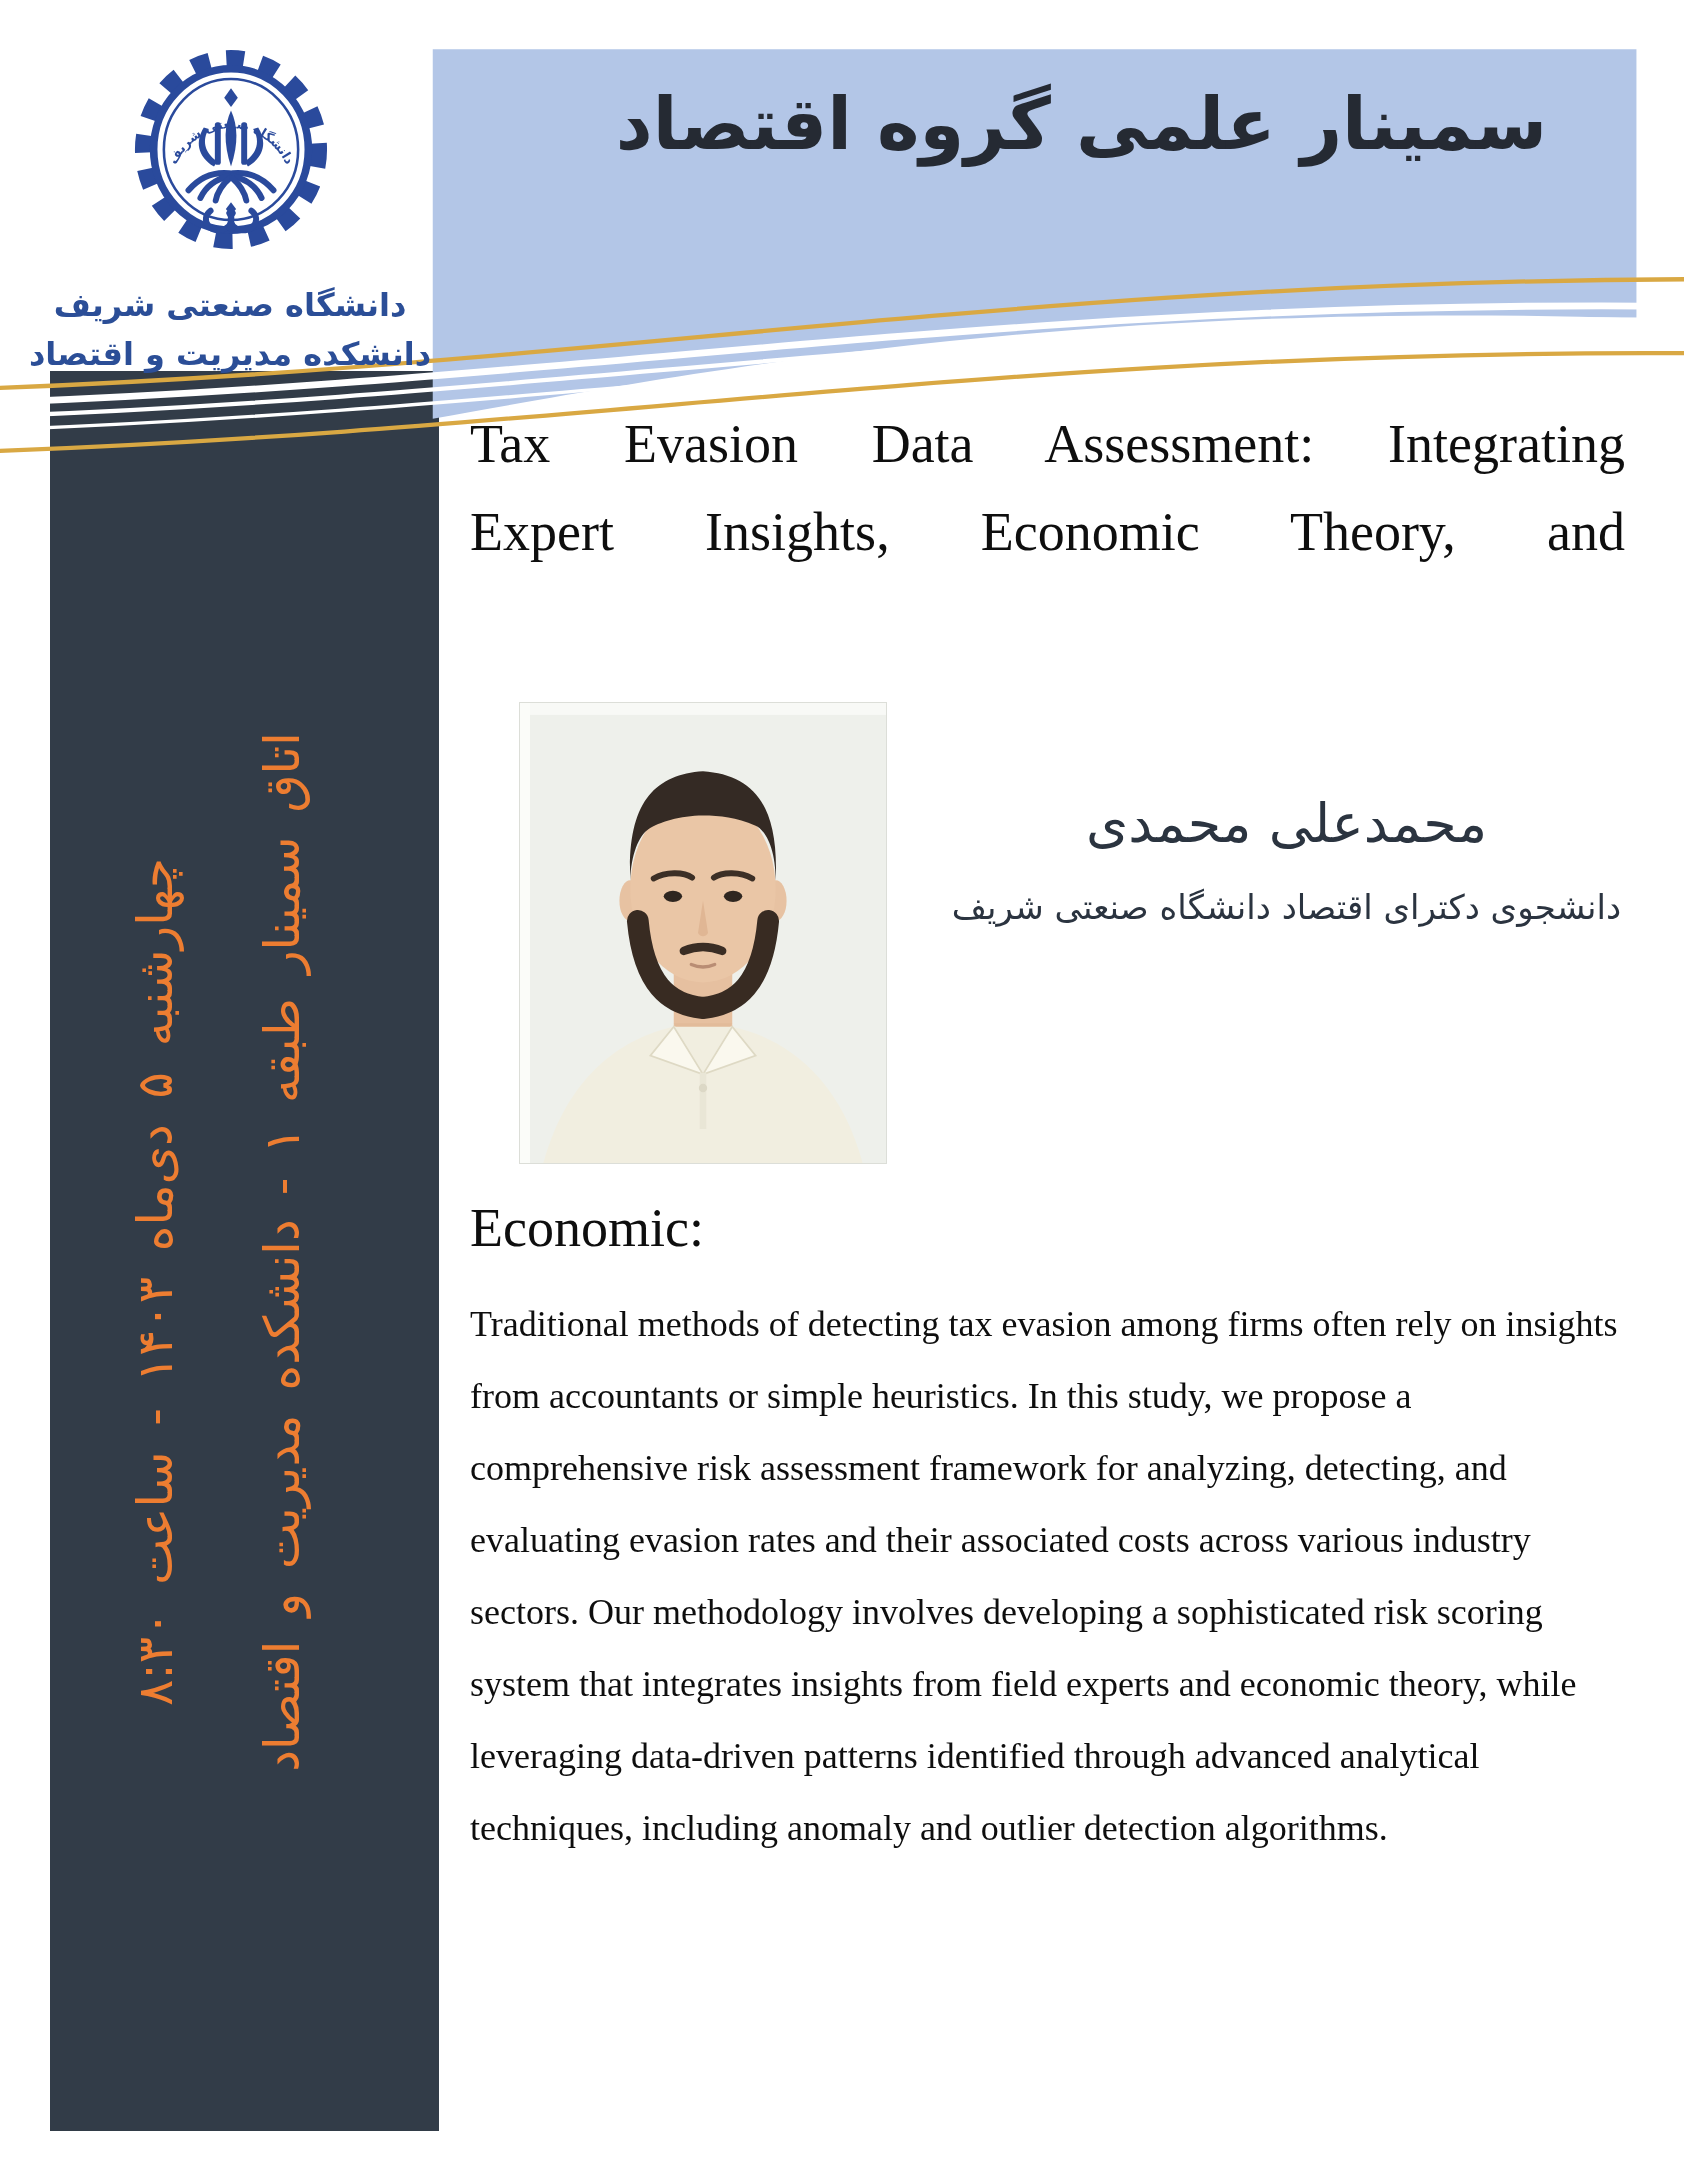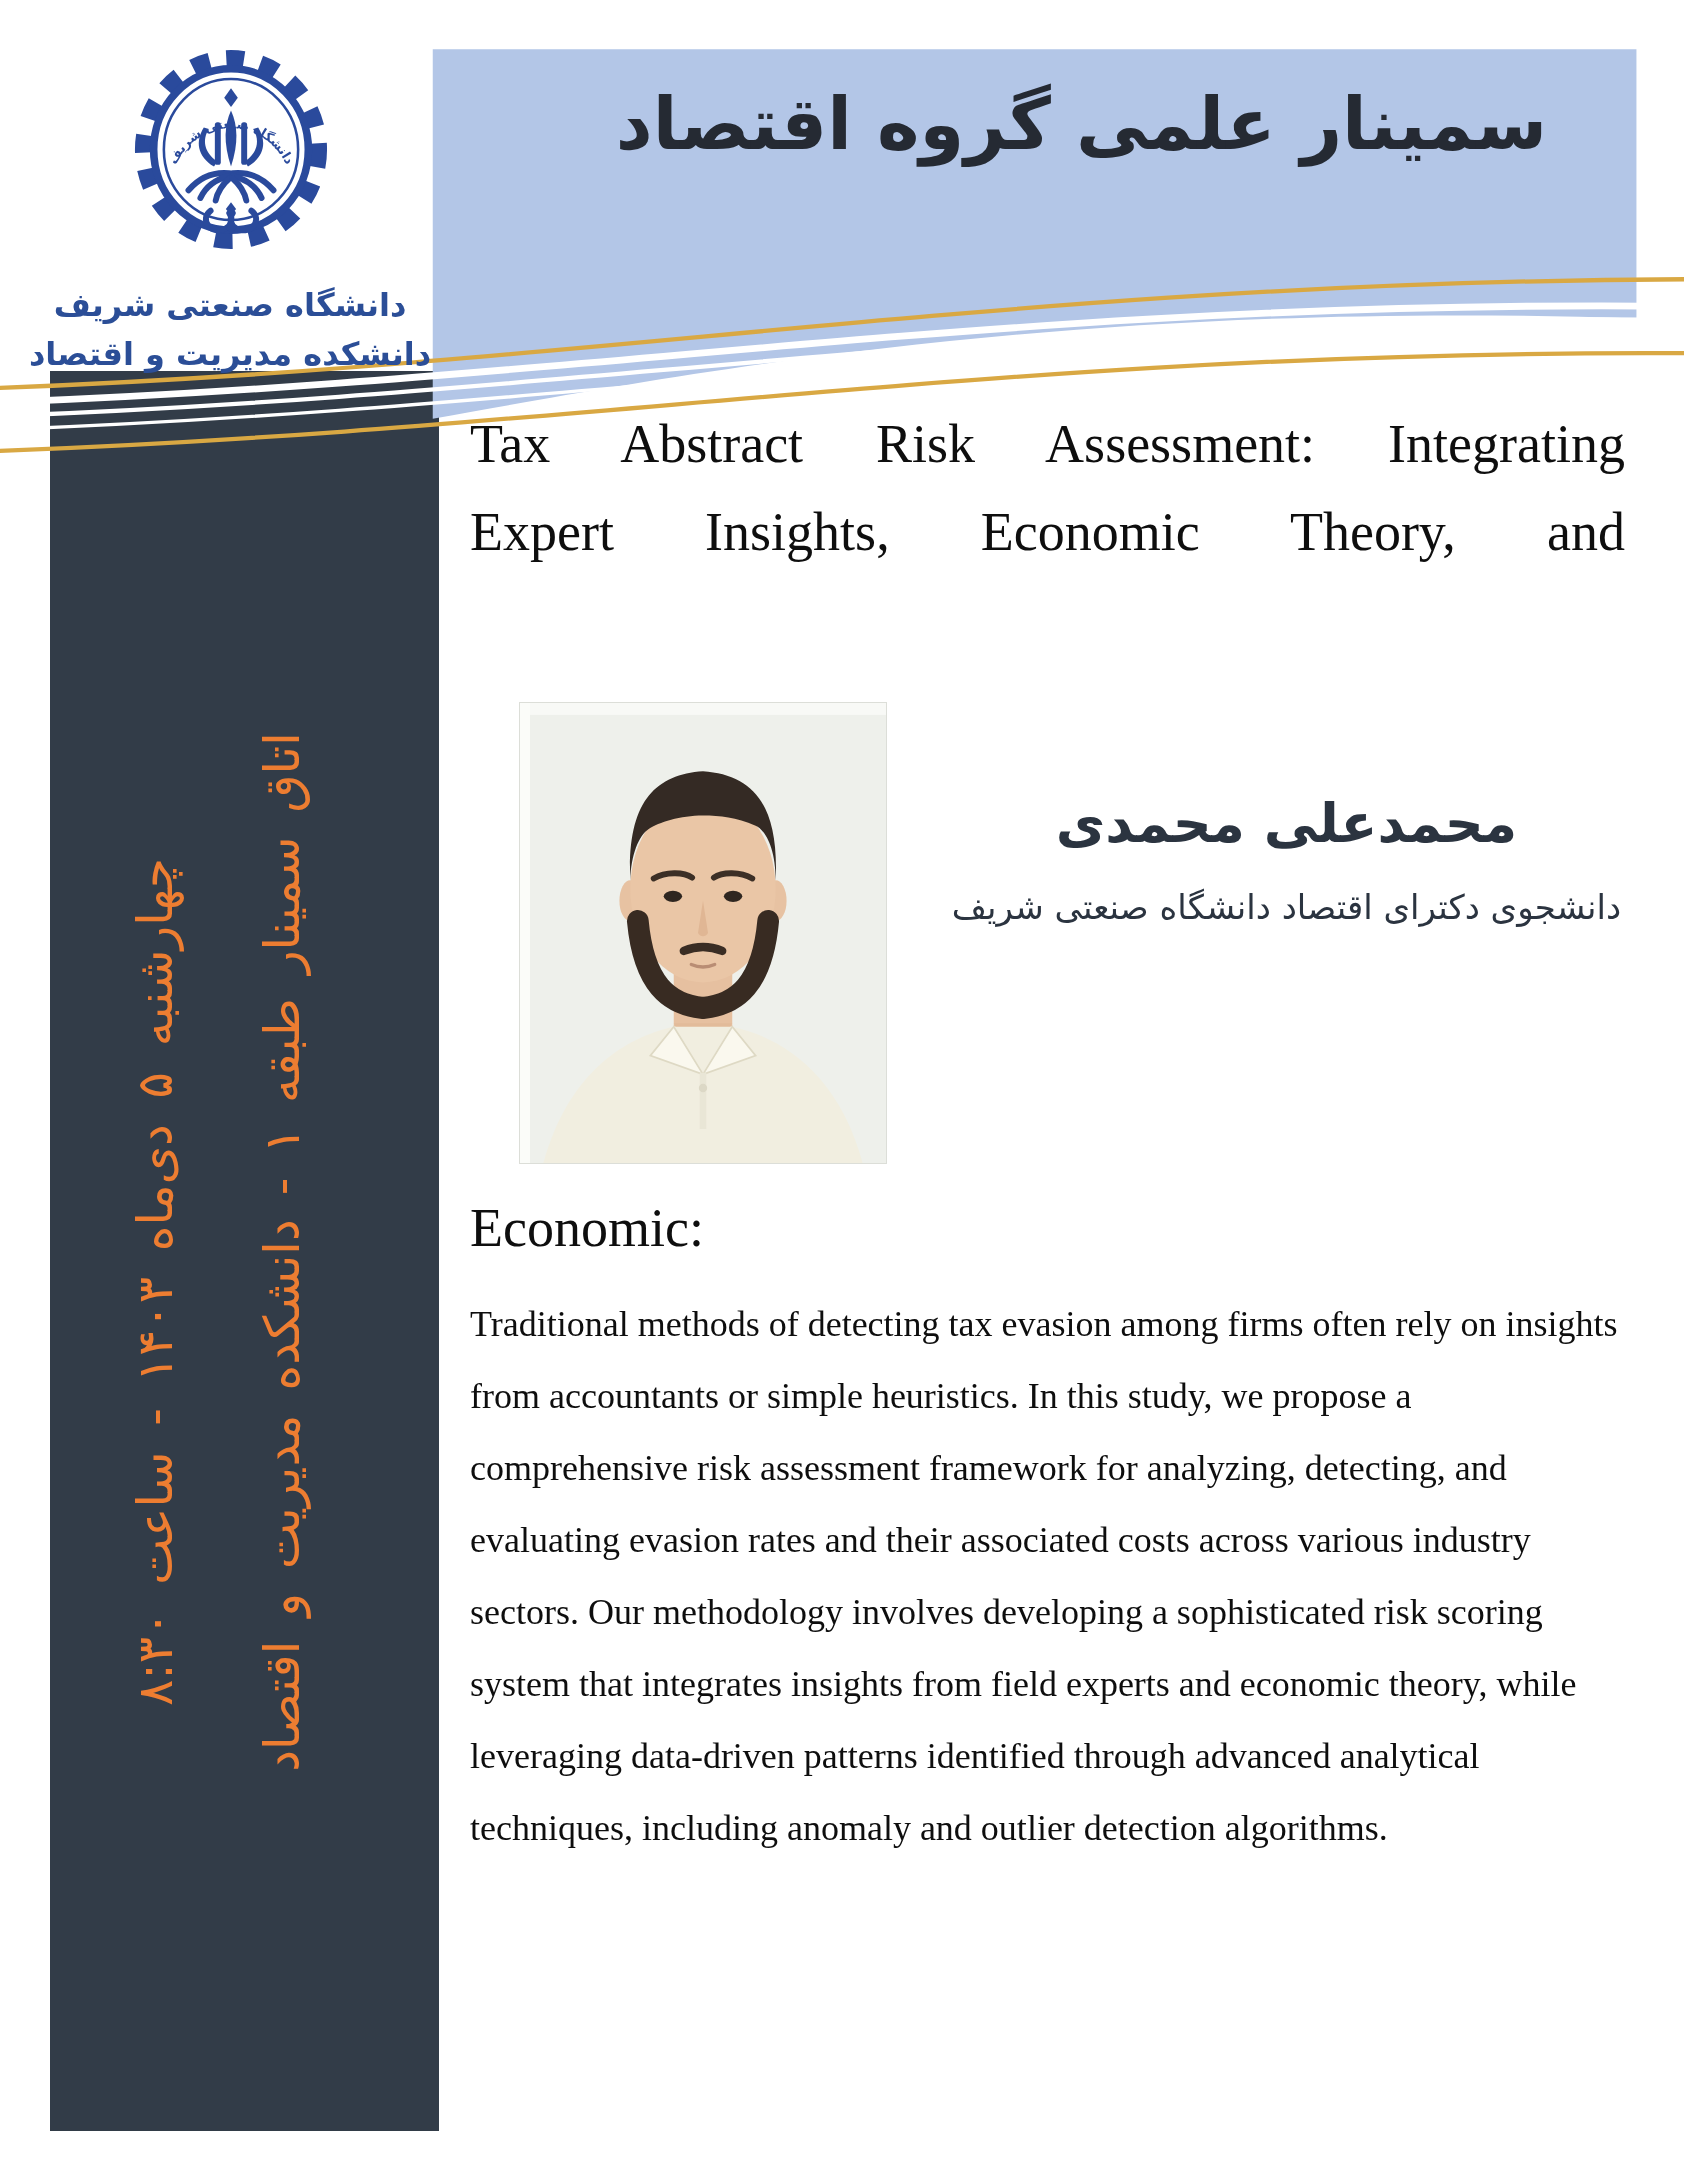--- a/index.html
+++ b/index.html
@@ -34,21 +34,21 @@
   
   .title-block{left:470px;top:400px;width:1155px;color:#0e0e0e;
     font-family:"Liberation Serif","DejaVu Serif",serif;font-size:54px;}
   .title-line{height:88px;line-height:88px;white-space:nowrap;}
   .title-line.just{text-align:justify;text-align-last:justify;white-space:normal;
     word-spacing:1.7px;}
   
   .photo-svg{left:519px;top:702px;width:366px;height:460px;border:0.9px solid #dcded8;}
   
   .speaker{left:903px;top:792px;width:767px;text-align:center;direction:rtl;color:#2b3440;}
-  .sp-name{font-size:54px;font-weight:bold;}
+  .sp-name{font-size:54px;font-weight:normal;}
   .sp-role{font-size:34px;margin-top:32px;}
   
   .abs-head{left:470px;top:1197px;font-size:54px;color:#0e0e0e;
     font-family:"Liberation Serif","DejaVu Serif",serif;}
   .abs-body{left:470px;top:1288px;width:1163px;font-size:36px;line-height:72px;
     color:#0e0e0e;font-family:"Liberation Serif","DejaVu Serif",serif;text-align:left;}
 </style>
 </head>
 <body>
 
@@ -103,21 +103,21 @@
 
   <div class="abs org-block">
     <div>دانشگاه صنعتی شریف</div>
     <div>دانشکده مدیریت و اقتصاد</div>
   </div>
 
   <div class="v-text v-loc">اتاق سمینار طبقه ۱ - دانشکده مدیریت و اقتصاد</div>
   <div class="v-text v-dt">چهارشنبه ۵ دی‌ماه ۱۴۰۳ - ساعت ۸:۳۰</div>
 
   <div class="abs title-block">
-    <div class="title-line just">Tax Abstract Risk Assessment: Integrating</div>
+    <div class="title-line just">Tax Evasion Data Assessment: Integrating</div>
     <div class="title-line just">Expert Insights, Economic Theory, and</div>
   </div>
 
   <svg class="abs photo-svg" viewBox="0 0 438 540" preserveAspectRatio="none">
     <rect x="0" y="0" width="438" height="540" fill="#eef0eb"></rect>
     <rect x="0" y="0" width="438" height="14" fill="#f8f9f6"></rect>
     <rect x="0" y="0" width="12" height="540" fill="#fbfcf9"></rect>
 
     <path d="M184,310 h70 v70 h-70 z" fill="#e6c0a0"></path>
     <path d="M184,376 L254,376 L219,434 Z" fill="#e2bb9a"></path>

